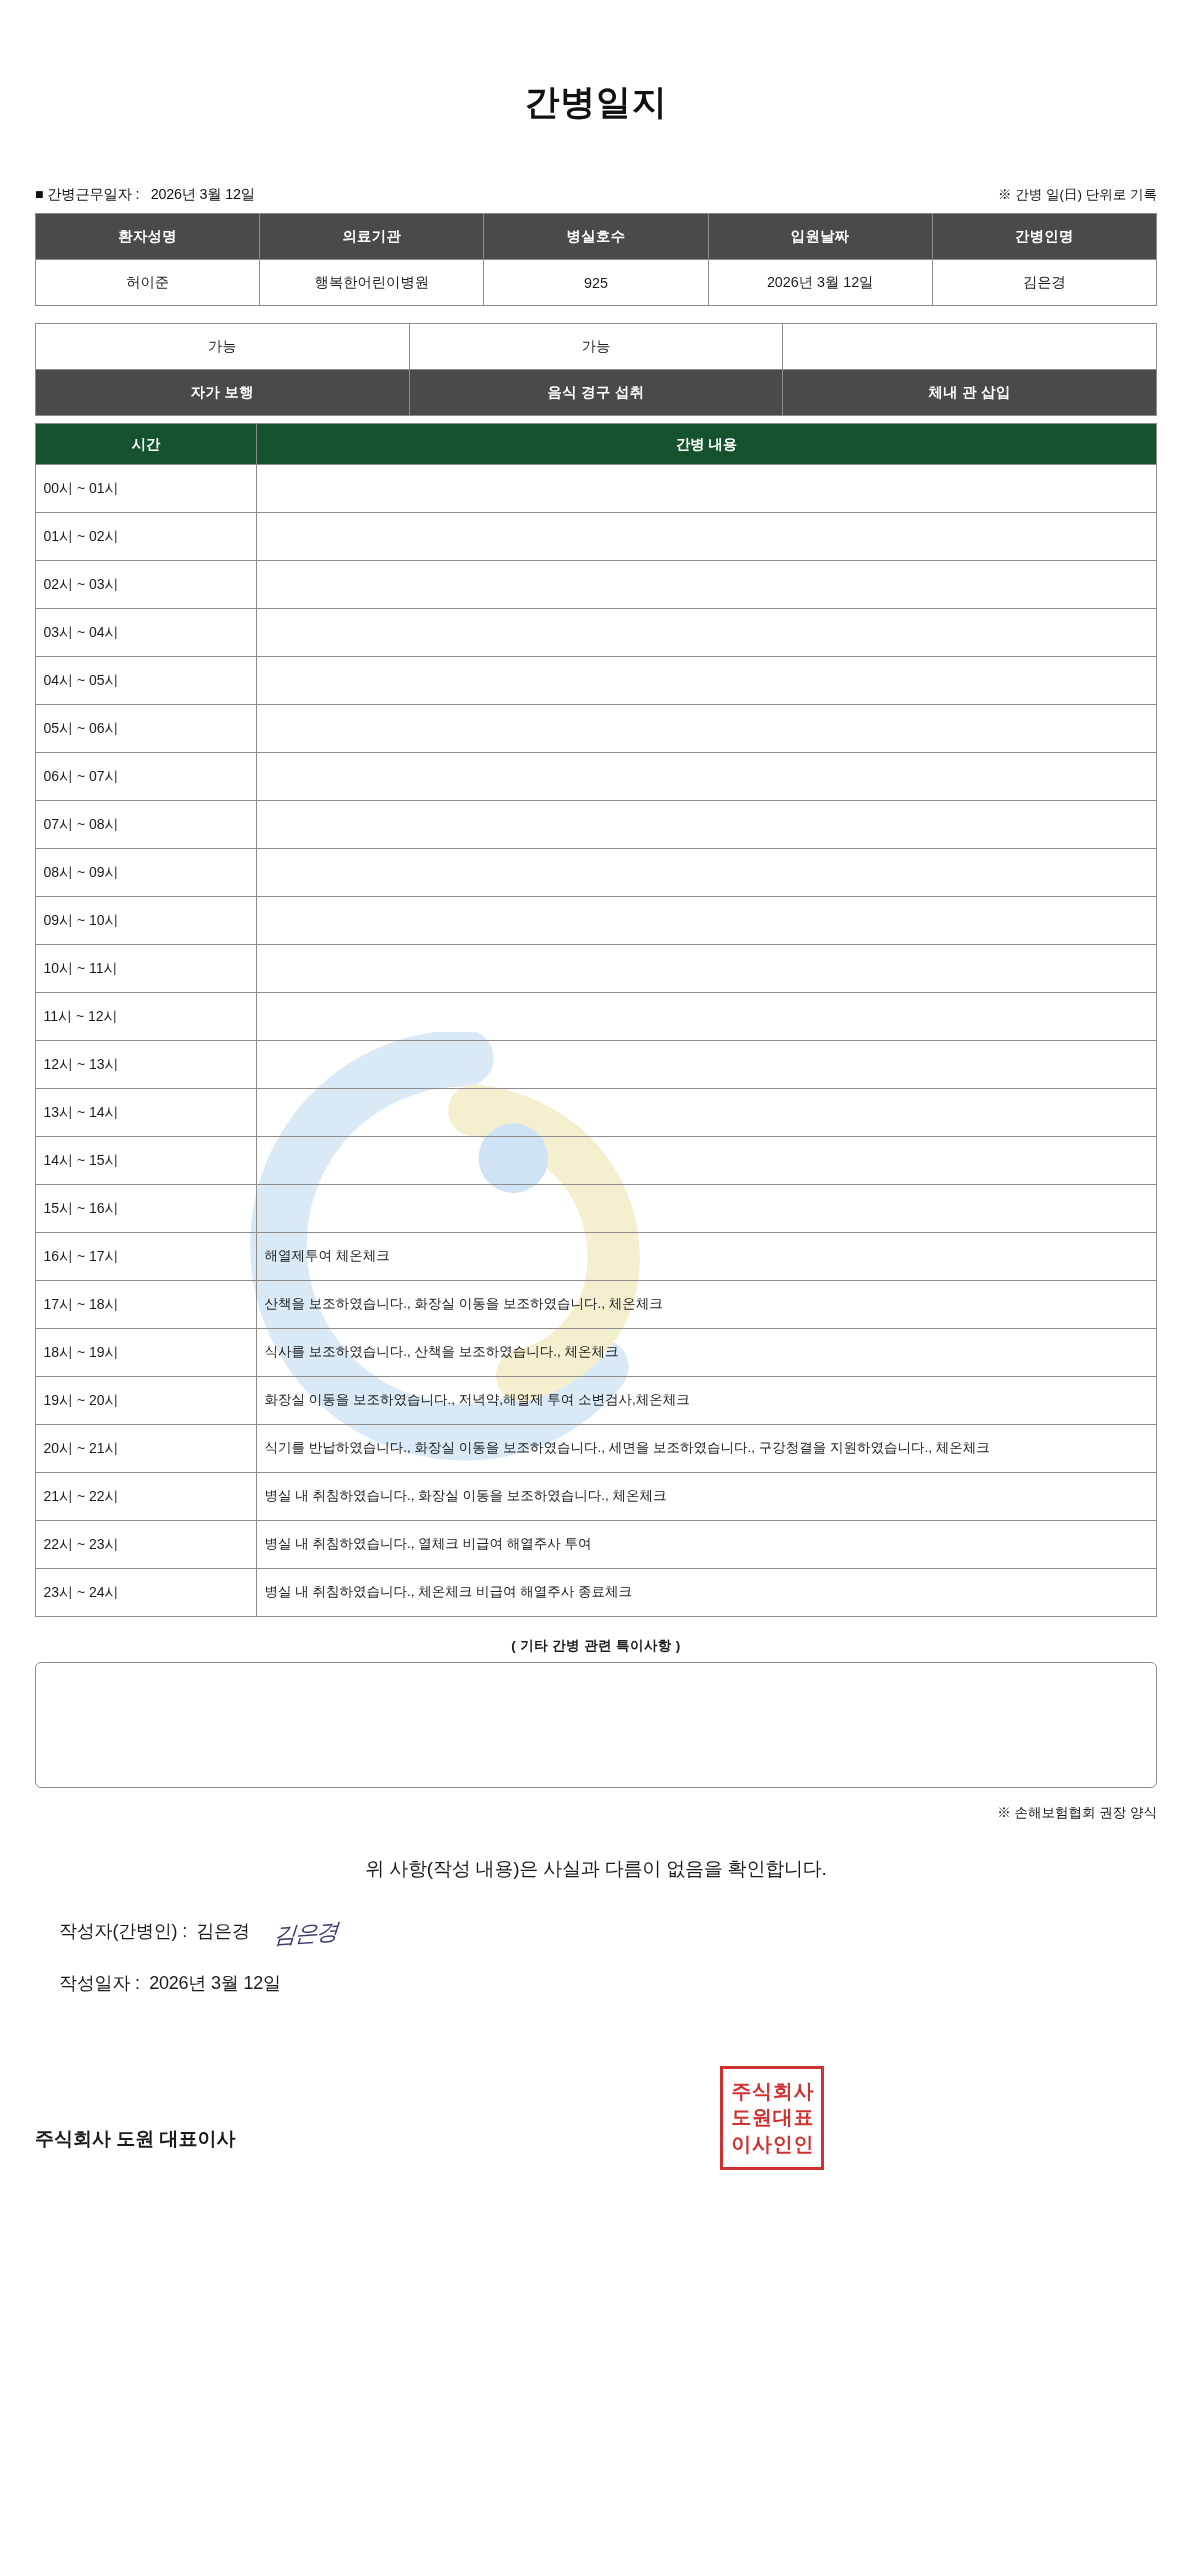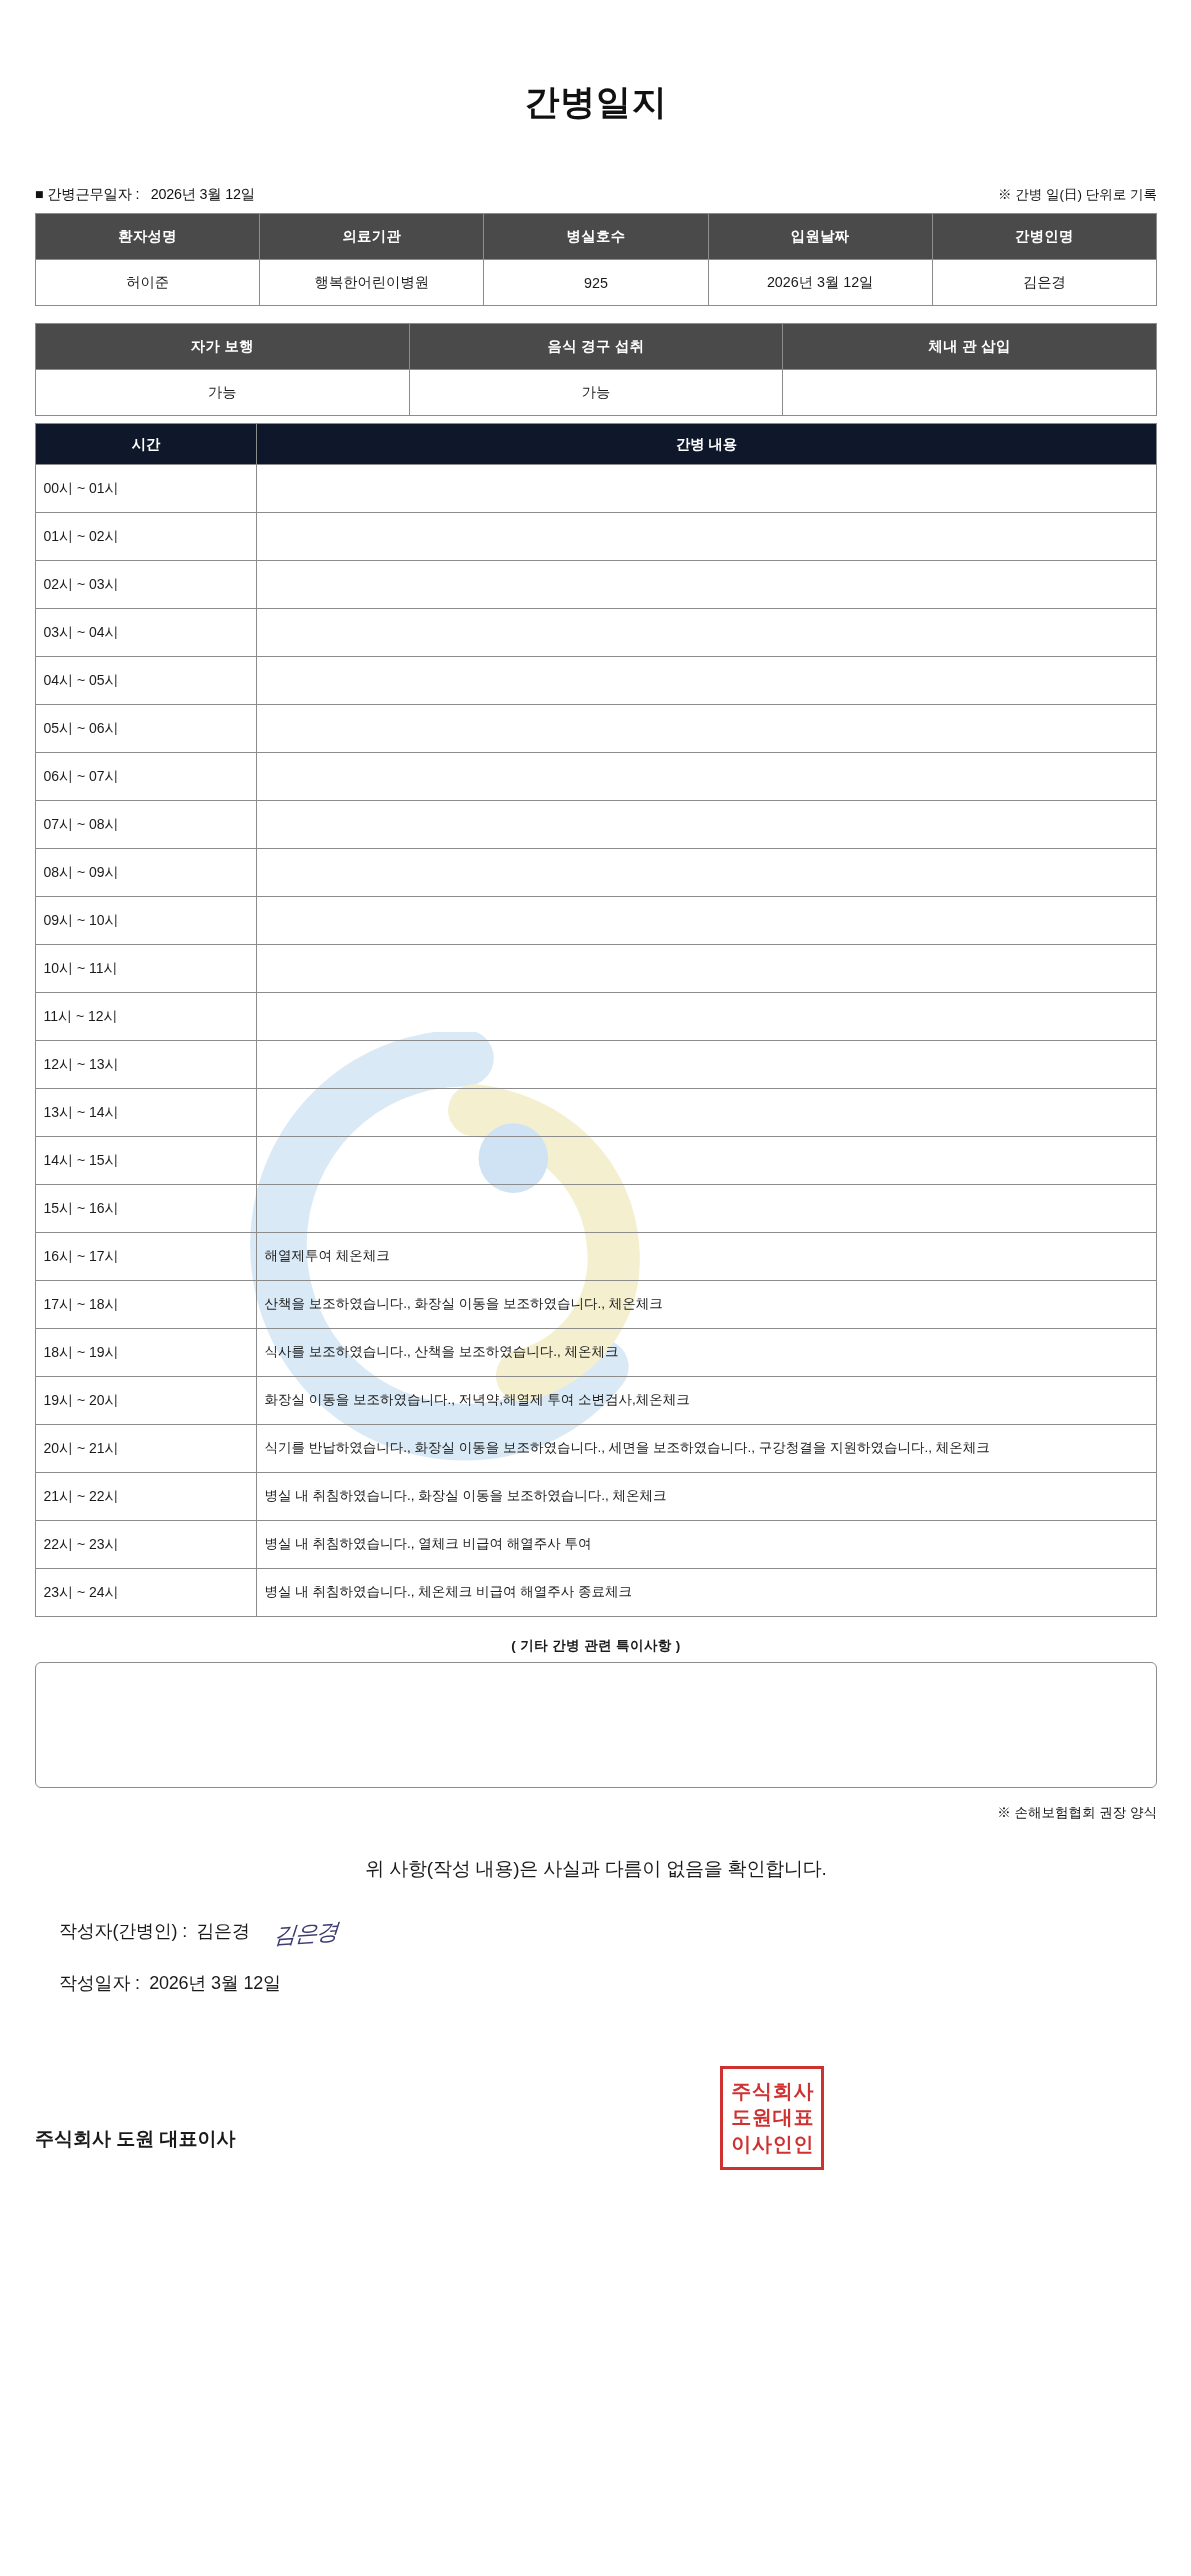--- a/index.html
+++ b/index.html
@@ -79,21 +79,21 @@
 
   .spacer-6 { height: 7.5px; }
 
   table.hours {
     border-collapse: collapse;
     width: 100%;
     table-layout: fixed;
     margin-top: 7.5px;
   }
   table.hours th {
-    background: #0f172a;
+    background: #14532d;
     color: #fff;
     font-weight: bold;
     font-size: 14.3px;
     border: 0.8px solid #8c8c8c;
     height: 38px;
   }
   table.hours td {
     border: 0.8px solid #8c8c8c;
     font-size: 13.5px;
     height: 38px;
@@ -245,28 +245,28 @@
         <td>김은경</td>
       </tr>
     </tbody>
       </table>
 
     <div class="spacer-6"></div>
 
     <table class="grid">
       <tbody>
           <tr>
+        <td>가능</td>
+        <td>가능</td>
+        <td></td>
+      </tr>
+      <tr>
         <th style="width:33.33%">자가 보행</th>
         <th style="width:33.33%">음식 경구 섭취</th>
         <th style="width:33.34%">체내 관 삽입</th>
-      </tr>
-      <tr>
-        <td>가능</td>
-        <td>가능</td>
-        <td></td>
       </tr>
     </tbody>
       </table>
 
     <table class="hours">
       <tbody>
           <tr>
         <th style="width:218px">시간</th>
         <th>간병 내용</th>
       </tr>

